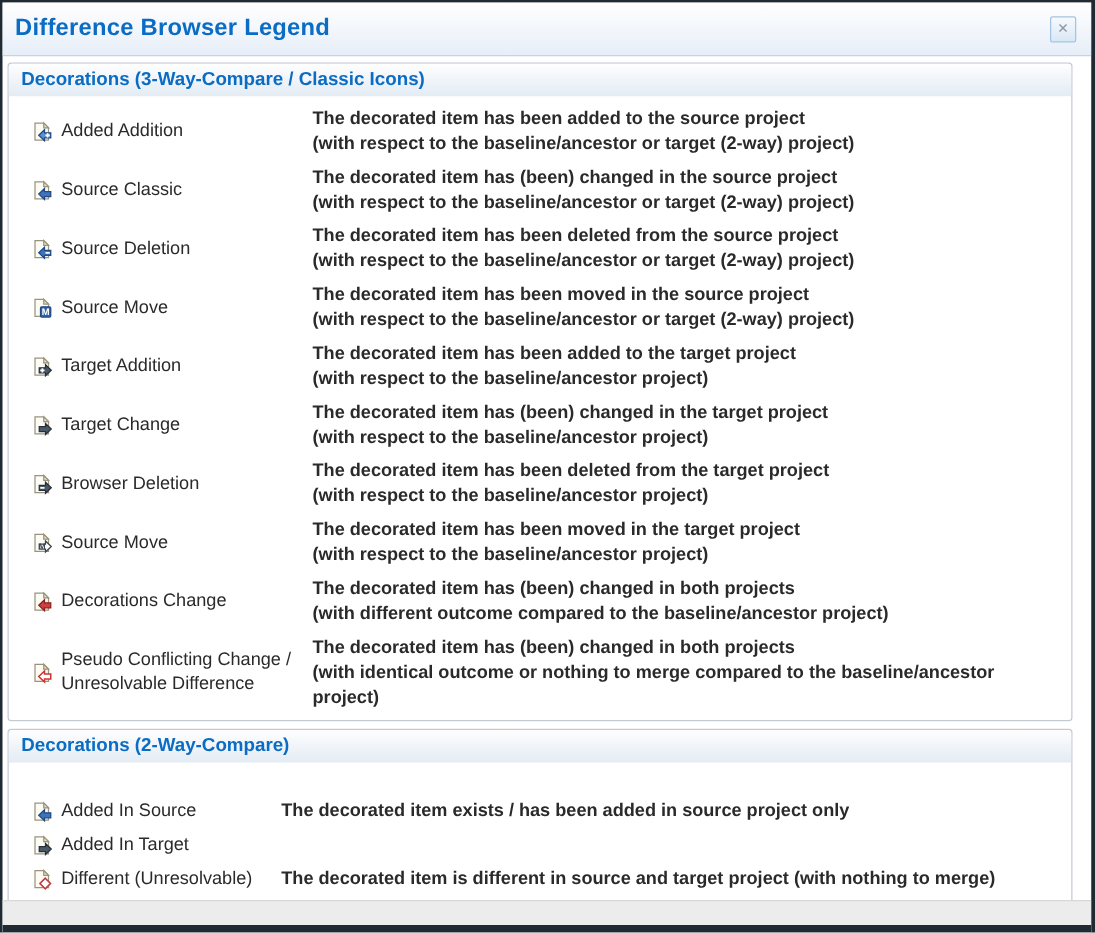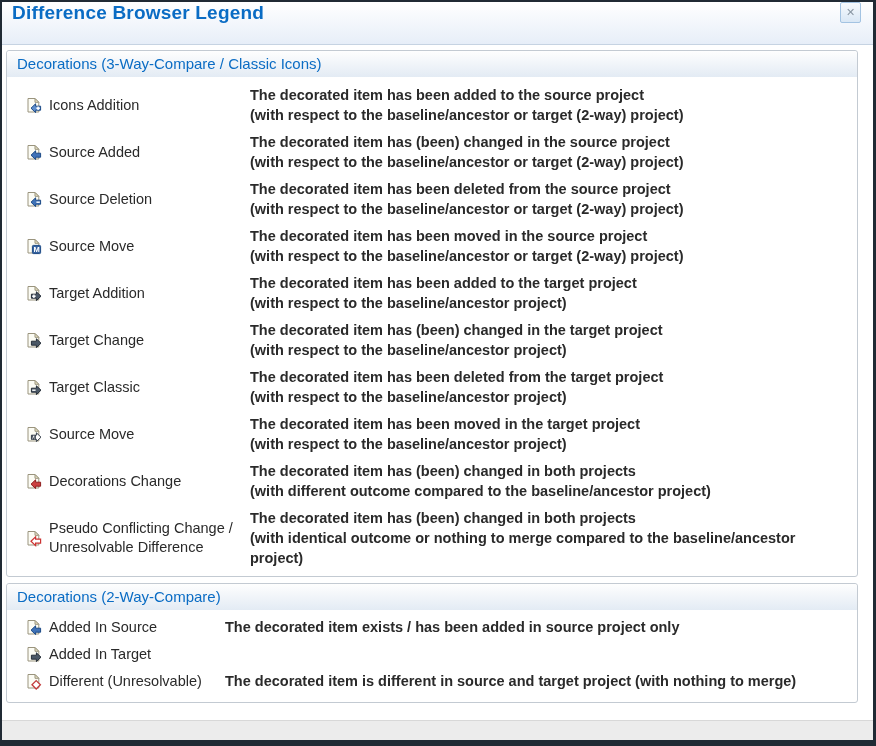--- a/index.html
+++ b/index.html
@@ -1,31 +1,31 @@
 <!DOCTYPE html>
 <html><head>
 <meta charset="utf-8">
 <style>
   html,body{margin:0;padding:0;}
   body{font-family:"Liberation Sans",sans-serif;background:#3a4450;}
   .dialog{width:876px;height:746px;box-sizing:border-box;background:#fff;
     border-left:2px solid #202a34;border-right:3px solid #202a34;border-top:2px solid #202a34;
     display:flex;flex-direction:column;overflow:hidden;}
   .titlebar{flex:0 0 42px;background:linear-gradient(#ffffff,#e7eef8);
-    border-bottom:1px solid #c6d3e2;display:flex;padding:0 12px 0 10px;}
+    border-bottom:1px solid #c6d3e2;display:flex;align-items:center;padding:0 12px 0 10px;}
   .title{color:#0a6cc4;font-size:19px;font-weight:bold;flex:1;letter-spacing:.2px;}
   .close-btn{width:21px;height:21px;border:1px solid #a3c3e2;border-radius:2px;
     background:linear-gradient(#f7fafd,#d9e7f5);color:#8a97a4;font-size:11px;line-height:1;
     display:flex;align-items:center;justify-content:center;padding:0;cursor:pointer;font-family:inherit;}
   .content{flex:1;padding:5px 15px 0 4px;overflow:hidden;font-size:14.5px;color:#2a2a2a;}
   .groupbox{border:1px solid #c3cad2;border-radius:3px;background:#fff;}
   .gb-header{padding:4px 10px 5px 10px;background:linear-gradient(#fefefe,#e3ebf4);
-    border-radius:3px 3px 0 0;color:#0a6cc4;font-weight:normal;font-size:15px;}
+    border-radius:3px 3px 0 0;color:#0a6cc4;font-weight:bold;font-size:15px;}
   .gb-body{padding:8px 6px 1px 18px;}
-  .gb-body2{padding:7px 6px 4px 18px;}
+  .gb-body2{padding:7px 6px 4px 18px;margin-top:22px;}
   .row3{display:grid;grid-template-columns:225px 1fr;align-items:center;margin-bottom:7px;min-height:40px;}
   .row2{display:grid;grid-template-columns:200px 1fr;align-items:center;margin-bottom:7px;min-height:20px;}
   .cell-label{display:flex;align-items:center;gap:7px;}
   .cell-label .lblcol{display:flex;flex-direction:column;line-height:19px;}
   .icon{flex:0 0 17px;width:17px;height:17px;display:inline-block;}
   .cell-desc{line-height:20px;font-weight:bold;}
   .mt{margin-top:6px;}
   .help-wrap{padding:10px 0 0 6px;}
   .footer-band{flex:0 0 19px;background:#ececec;border-top:1px solid #d8d8d8;}
   .bottom-strip{flex:0 0 6px;background:#202a34;}
@@ -54,38 +54,38 @@
         <div class="row3">
           <div class="cell-label">
             <span class="icon">
                 <svg width="17" height="17" viewBox="0 0 17 17">
               <path d="M3 1.5 H10 L13.8 5.3 V15 H3 Z" fill="#fcfcf4" stroke="#9a947e"></path>
               <path d="M10 1.5 V5.3 H13.8 Z" fill="#ebe5c6" stroke="#9a947e"></path>
               <path d="M6 11.2 L10.6 6.8 V9.2 H15.6 V13.2 H10.6 V15.6 Z" fill="#5f8fce" stroke="#1d4a86"></path>
               <path d="M13.1 9.5 V12.9 M11.4 11.2 H14.8" stroke="#fff" stroke-width="1.4" fill="none"></path>
                 </svg>
               </span>
-            <span>Icons Addition</span>
+            <span>Added Addition</span>
           </div>
           <div class="cell-desc">
             <div>The decorated item has been added to the source project</div>
             <div>(with respect to the baseline/ancestor or target (2-way) project)</div>
           </div>
         </div>
 
         <div class="row3">
           <div class="cell-label">
             <span class="icon">
                 <svg width="17" height="17" viewBox="0 0 17 17">
               <path d="M3 1.5 H10 L13.8 5.3 V15 H3 Z" fill="#fcfcf4" stroke="#9a947e"></path>
               <path d="M10 1.5 V5.3 H13.8 Z" fill="#ebe5c6" stroke="#9a947e"></path>
               <path d="M6 11.2 L10.6 6.8 V9.2 H15.6 V13.2 H10.6 V15.6 Z" fill="#3f72b8" stroke="#1d4a86"></path>
                 </svg>
               </span>
-            <span>Source Added</span>
+            <span>Source Classic</span>
           </div>
           <div class="cell-desc">
             <div>The decorated item has (been) changed in the source project</div>
             <div>(with respect to the baseline/ancestor or target (2-way) project)</div>
           </div>
         </div>
 
         <div class="row3">
           <div class="cell-label">
             <span class="icon">
@@ -160,21 +160,21 @@
         <div class="row3">
           <div class="cell-label">
             <span class="icon">
                 <svg width="17" height="17" viewBox="0 0 17 17">
               <path d="M3 1.5 H10 L13.8 5.3 V15 H3 Z" fill="#fcfcf4" stroke="#9a947e"></path>
               <path d="M10 1.5 V5.3 H13.8 Z" fill="#ebe5c6" stroke="#9a947e"></path>
               <path d="M16 11.2 L11.4 6.8 V9.2 H6.4 V13.2 H11.4 V15.6 Z" fill="#4b5866" stroke="#262e38"></path>
               <path d="M7.2 11.2 H10.6" stroke="#fff" stroke-width="1.4" fill="none"></path>
                 </svg>
               </span>
-            <span>Target Classic</span>
+            <span>Browser Deletion</span>
           </div>
           <div class="cell-desc">
             <div>The decorated item has been deleted from the target project</div>
             <div>(with respect to the baseline/ancestor project)</div>
           </div>
         </div>
 
         <div class="row3">
           <div class="cell-label">
             <span class="icon">

